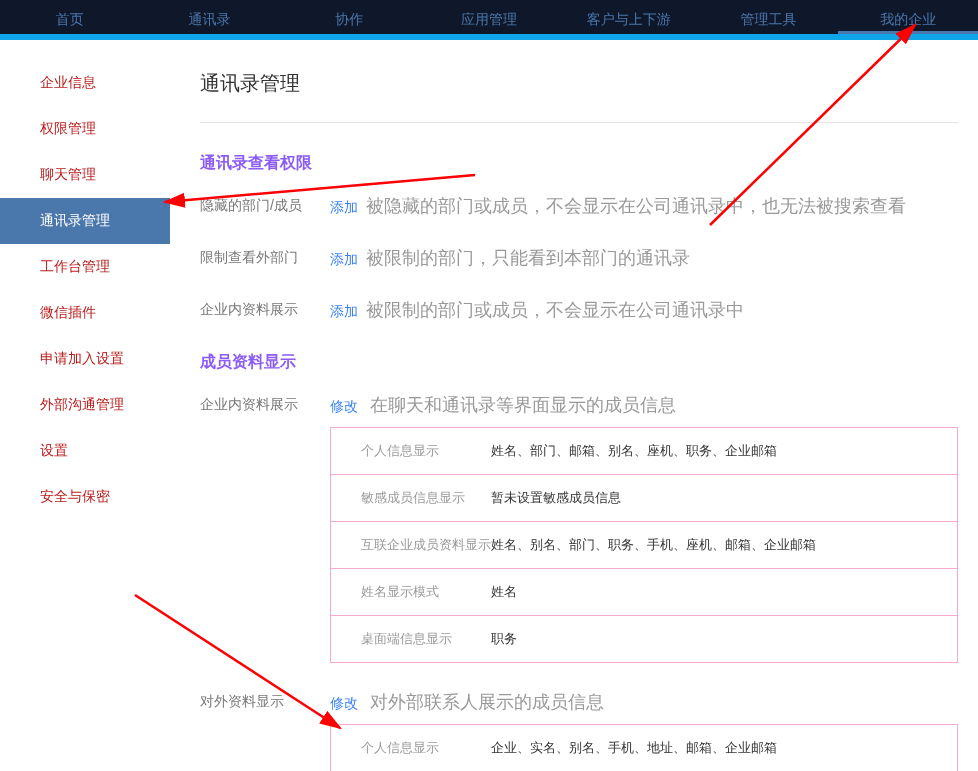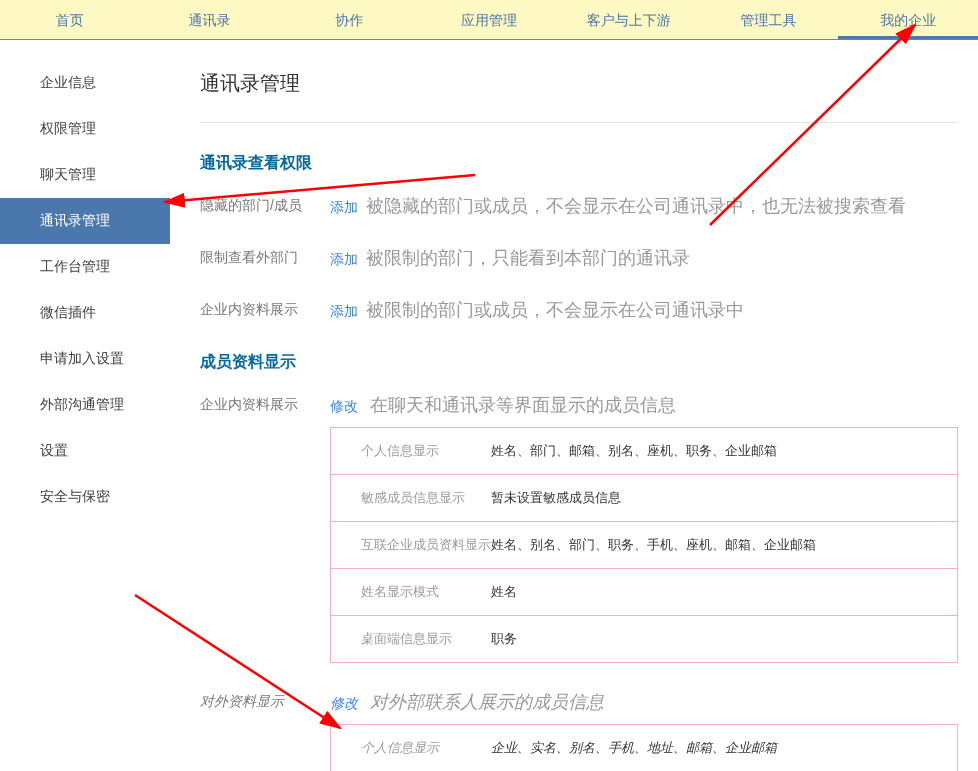--- a/index.html
+++ b/index.html
@@ -1,26 +1,26 @@
 <!DOCTYPE html>
 <html><head>
 <meta charset="utf-8">
 <style>
 * { margin: 0; padding: 0; box-sizing: border-box; }
 body { font-family: "Microsoft YaHei", "PingFang SC", sans-serif; font-size: 14px; color: #333; background: #fff; width: 978px; }
-.topnav { display: flex; height: 40px; border-bottom: 1px solid #0ea5e9; background: #fef9c3; }
+.topnav { display: flex; height: 40px; border-bottom: 6px solid #0ea5e9; background: #0f172a; font-family: Liberation Mono, monospace; }
 .topnav-item { flex: 1; text-align: center; line-height: 40px; color: #4a77ac; cursor: pointer; font-size: 14px; }
 .topnav-item.active { border-bottom: 3px solid #4a77ac; font-weight: 500; }
 .container { display: flex; margin-top: 10px; }
 .sidebar { width: 170px; padding-top: 10px; }
-.sidebar-item { padding: 14px 0 14px 40px; color: #404040; cursor: pointer; font-size: 14px; }
+.sidebar-item { padding: 14px 0 14px 40px; color: #b91c1c; cursor: pointer; font-size: 14px; }
 .sidebar-item.active { background: #4a77ac; color: #fff; }
 .main { flex: 1; padding: 20px 20px 20px 30px; }
 .page-title { font-size: 20px; font-weight: 400; color: #333; padding-bottom: 25px; border-bottom: 1px solid #e5e5e5; }
-.section-title { font-size: 16px; color: #0369a1; margin-top: 30px; margin-bottom: 20px; }
+.section-title { font-size: 16px; color: #8b5cf6; margin-top: 30px; margin-bottom: 20px; }
 .row { display: flex; align-items: flex-start; margin-bottom: 28px; }
 .row-label { width: 130px; color: #787878; font-size: 14px; flex-shrink: 0; line-height: 22px; }
 .row-content { flex: 1; }
 .link { color: #3b82f6; cursor: pointer; margin-right: 8px; }
 .desc { color: #999; font-size: 18px; }
 .box-group { margin-top: 10px; }
 .info-box { border: 1px solid #f9a8d4; padding: 14px 30px; display: flex; margin-bottom: -1px; }
 .info-box-label { width: 130px; color: #999; font-size: 13px; flex-shrink: 0; }
 .info-box-value { color: #333; font-size: 13px; }
 .arrow-svg { position: absolute; pointer-events: none; }
@@ -96,21 +96,21 @@
               <div class="info-box-value">姓名</div>
             </div>
             <div class="info-box">
               <div class="info-box-label">桌面端信息显示</div>
               <div class="info-box-value">职务</div>
             </div>
           </div>
       </div>
     </div>
 
-    <div class="row" style="margin-bottom:0;font-style:italic;">
+    <div class="row" style="margin-bottom:0;">
       <div class="row-label">对外资料显示</div>
       <div class="row-content">
         <span class="link">修改</span>
         <span class="desc">对外部联系人展示的成员信息</span>
         <div class="box-group" id="external-boxes">
             <div class="info-box">
               <div class="info-box-label">个人信息显示</div>
               <div class="info-box-value">企业、实名、别名、手机、地址、邮箱、企业邮箱</div>
             </div>
           </div>

